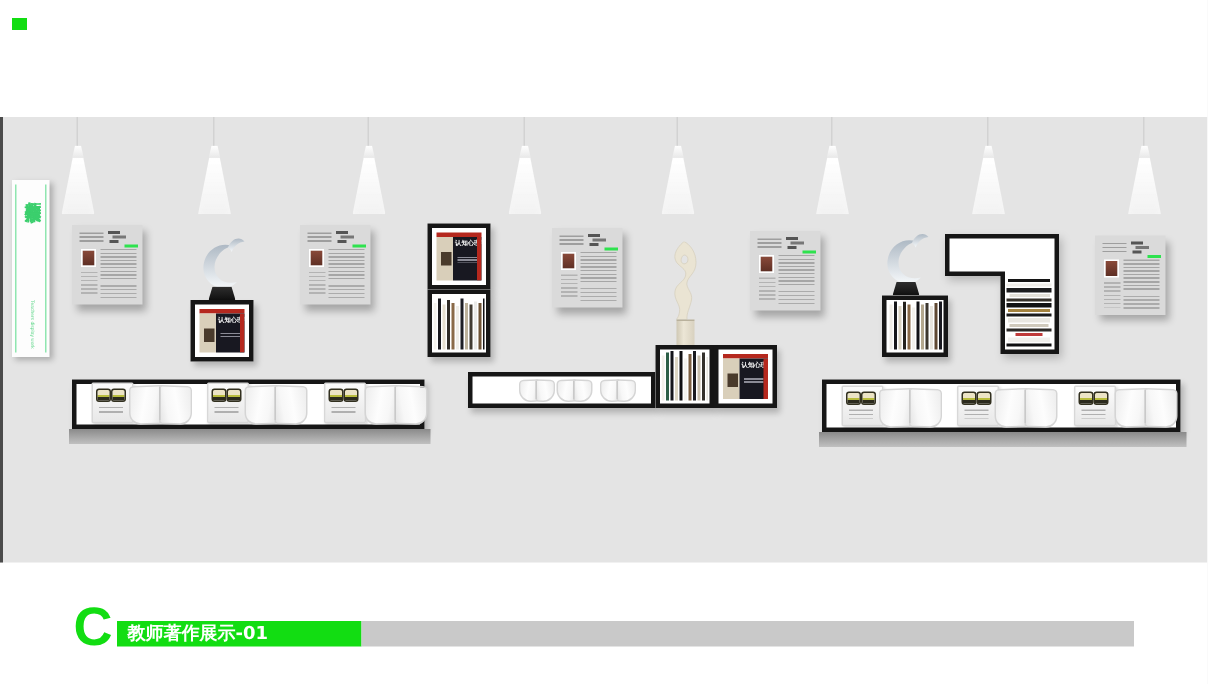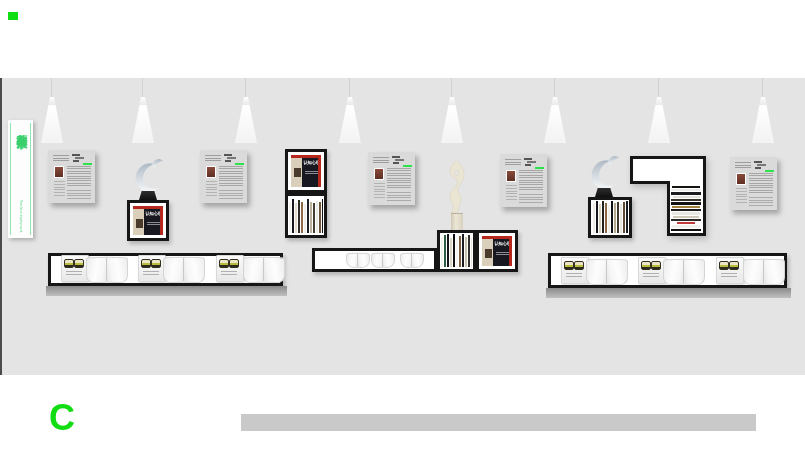--- a/index.html
+++ b/index.html
@@ -473,15 +473,18 @@
         </div>
         <div class="obook" style="left: 192px;">
           <div class="pg pgl"></div>
           <div class="pg pgr"></div>
         </div>
       </div>
       <div class="shelf-base" style="left: 546px; top: 288px; width: 245px;"></div>
     </div>
 
   <div class="footer-letter">C</div>
+  <div class="footer-bar-green">
+    <span>教师著作展示-01</span>
+  </div>
   <div class="footer-bar-gray"></div>
 
 </div>
 
 </body></html>

